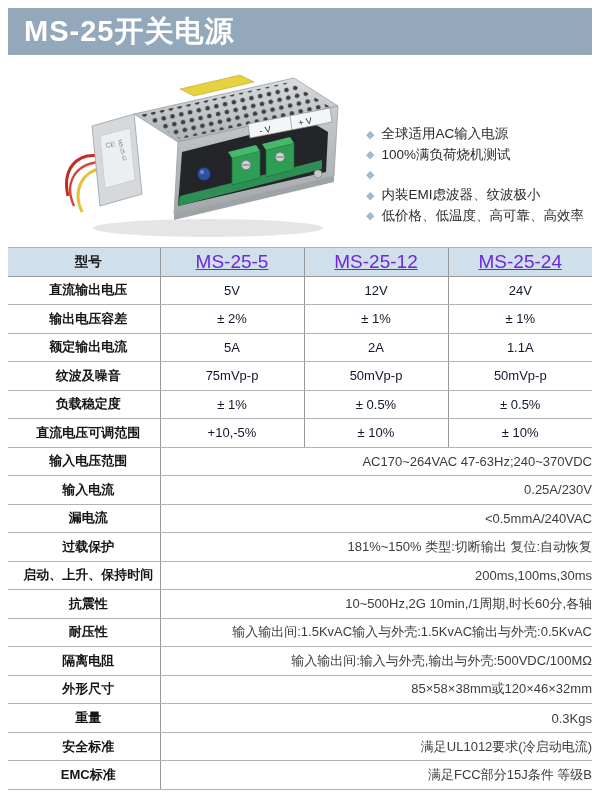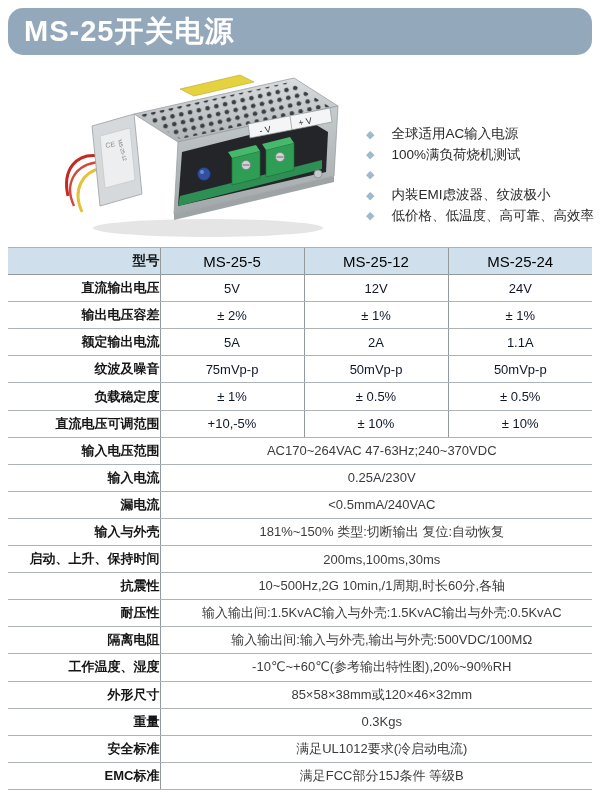--- a/index.html
+++ b/index.html
@@ -3,59 +3,59 @@
 <meta charset="utf-8">
 <style>
   html,body{margin:0;padding:0;}
   body{
     width:600px;height:799px;position:relative;background:#ffffff;
     font-family:"Liberation Sans","DejaVu Sans",sans-serif;
     overflow:hidden;
   }
   .title-bar{
     position:absolute;left:8px;top:8px;width:584px;height:47px;
-    background:#93a9bb;display:flex;align-items:center;border-radius:15px;
+    background:#93a9bb;display:flex;align-items:center;
   }
   .title-bar .title-text{
     color:#ffffff;font-size:29px;font-weight:bold;padding-left:16px;letter-spacing:1px;
   }
   .product-photo{position:absolute;left:56px;top:66px;width:292px;height:178px;}
   .features{
     position:absolute;left:366px;top:124px;width:230px;
     list-style:none;margin:0;padding:0;
   }
   .feature{
     display:flex;align-items:center;height:20.4px;white-space:nowrap;
   }
   .diamond{
     font-size:11px;color:#9fb9cd;margin-right:7px;line-height:1;
   }
-  .ftext{font-size:13.5px;color:#2a2a2a;margin-left:10px;}
+  .ftext{font-size:13.5px;color:#2a2a2a;}
   .spec-table{
     position:absolute;left:8px;top:247px;width:584px;height:543px;
     border-collapse:collapse;table-layout:fixed;
     border-top:1px solid #94999d;border-bottom:1px solid #94999d;
   }
   .spec-table td{
     border-top:1px solid #adb2b6;border-bottom:1px solid #adb2b6;
     white-space:nowrap;overflow:hidden;padding:0;
     height:22.6px;vertical-align:middle;
   }
   .spec-table td.lbl{
-    font-weight:bold;color:#151515;text-align:right;padding-left:9px;font-size:13px;
+    font-weight:bold;color:#151515;text-align:center;padding-left:9px;font-size:13px;
   }
   .spec-table td.val{
     text-align:center;color:#0f172a;font-size:13px;border-left:1px solid #94999d;
   }
   .spec-table td.mval{
-    text-align:center;padding-left:11px;color:#3c3c3c;font-size:13px;border-left:1px solid #94999d;
+    text-align:right;padding-left:11px;color:#3c3c3c;font-size:13px;border-left:1px solid #94999d;
   }
   .head-row td{background:#cfe0ec;border-bottom:1px solid #94999d;}
   .head-row td.lbl{font-size:13.5px;}
-  .head-row td.val{font-size:15px;color:#000000;}
+  .head-row td.val{font-size:19px;color:#6d28d9;text-decoration:underline;}
 </style>
 </head>
 <body>
 
 <div class="title-bar">
   <span class="title-text">MS-25开关电源</span>
 </div>
 
 <svg class="product-photo" viewBox="0 0 292 178" xmlns="http://www.w3.org/2000/svg">
   <defs>
@@ -199,44 +199,40 @@
   </tr>
       <tr>
     <td class="lbl">输入电流</td>
     <td class="mval" colspan="3">0.25A/230V</td>
   </tr>
       <tr>
     <td class="lbl">漏电流</td>
     <td class="mval" colspan="3">&lt;0.5mmA/240VAC</td>
   </tr>
       <tr>
-    <td class="lbl">输入与外壳</td>
+    <td class="lbl">过载保护</td>
     <td class="mval" colspan="3">181%~150% 类型:切断输出  复位:自动恢复</td>
   </tr>
       <tr>
     <td class="lbl">启动、上升、保持时间</td>
     <td class="mval" colspan="3">200ms,100ms,30ms</td>
   </tr>
       <tr>
     <td class="lbl">抗震性</td>
     <td class="mval" colspan="3">10~500Hz,2G 10min,/1周期,时长60分,各轴</td>
   </tr>
       <tr>
     <td class="lbl">耐压性</td>
     <td class="mval" colspan="3">输入输出间:1.5KvAC输入与外壳:1.5KvAC输出与外壳:0.5KvAC</td>
   </tr>
       <tr>
     <td class="lbl">隔离电阻</td>
     <td class="mval" colspan="3">输入输出间:输入与外壳,输出与外壳:500VDC/100MΩ</td>
   </tr>
       <tr>
-    <td class="lbl">工作温度、湿度</td>
-    <td class="mval" colspan="3">-10℃~+60℃(参考输出特性图),20%~90%RH</td>
-  </tr>
-      <tr>
     <td class="lbl">外形尺寸</td>
     <td class="mval" colspan="3">85×58×38mm或120×46×32mm</td>
   </tr>
       <tr>
     <td class="lbl">重量</td>
     <td class="mval" colspan="3">0.3Kgs</td>
   </tr>
       <tr>
     <td class="lbl">安全标准</td>
     <td class="mval" colspan="3">满足UL1012要求(冷启动电流)</td>

